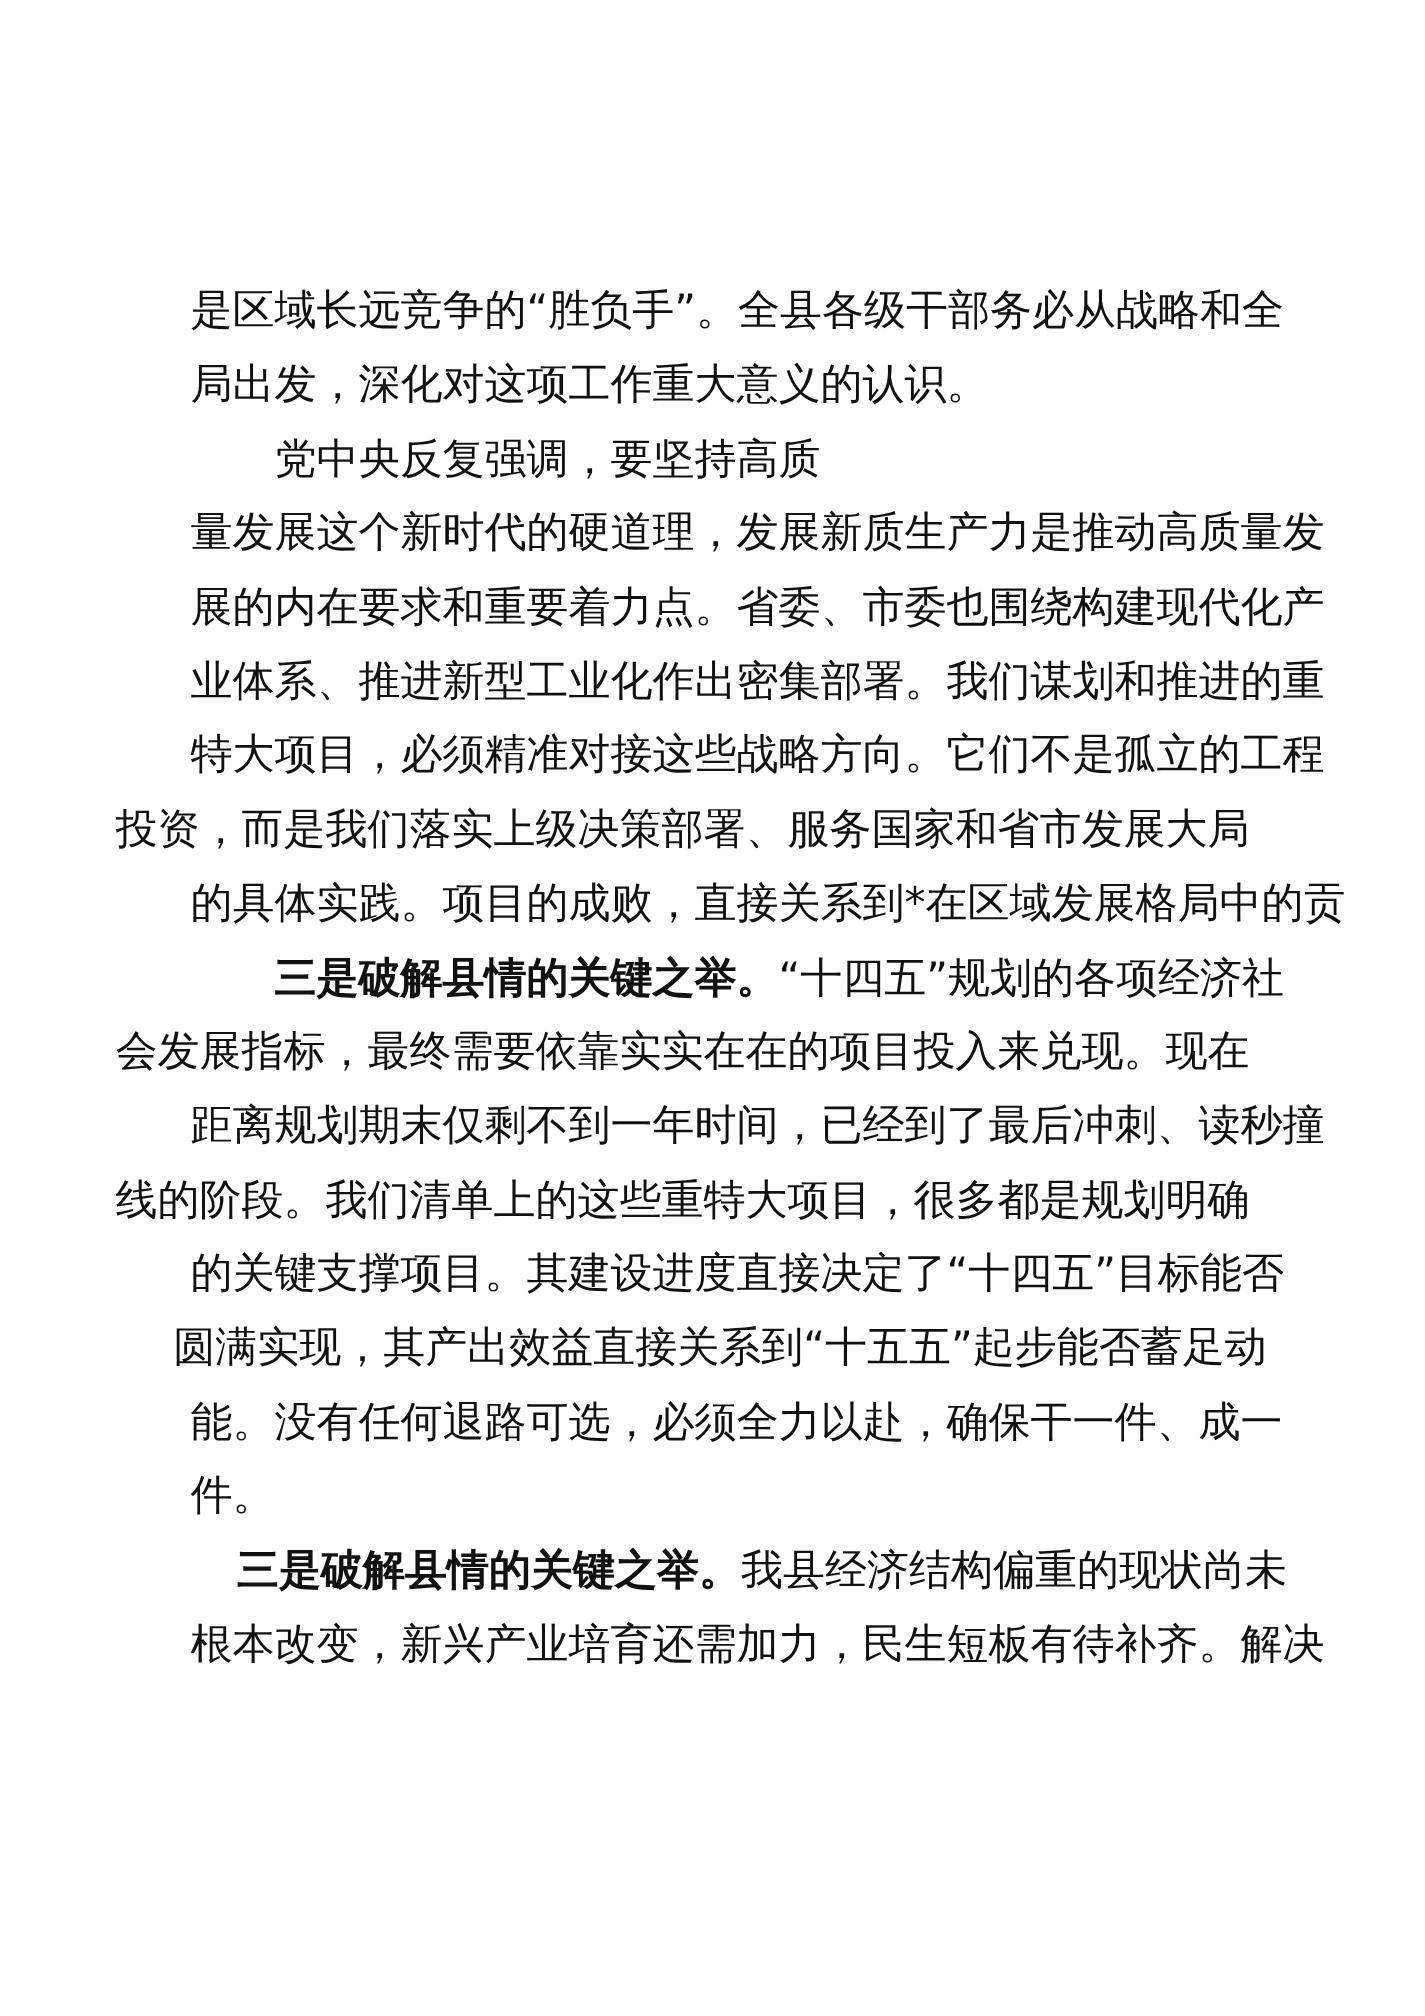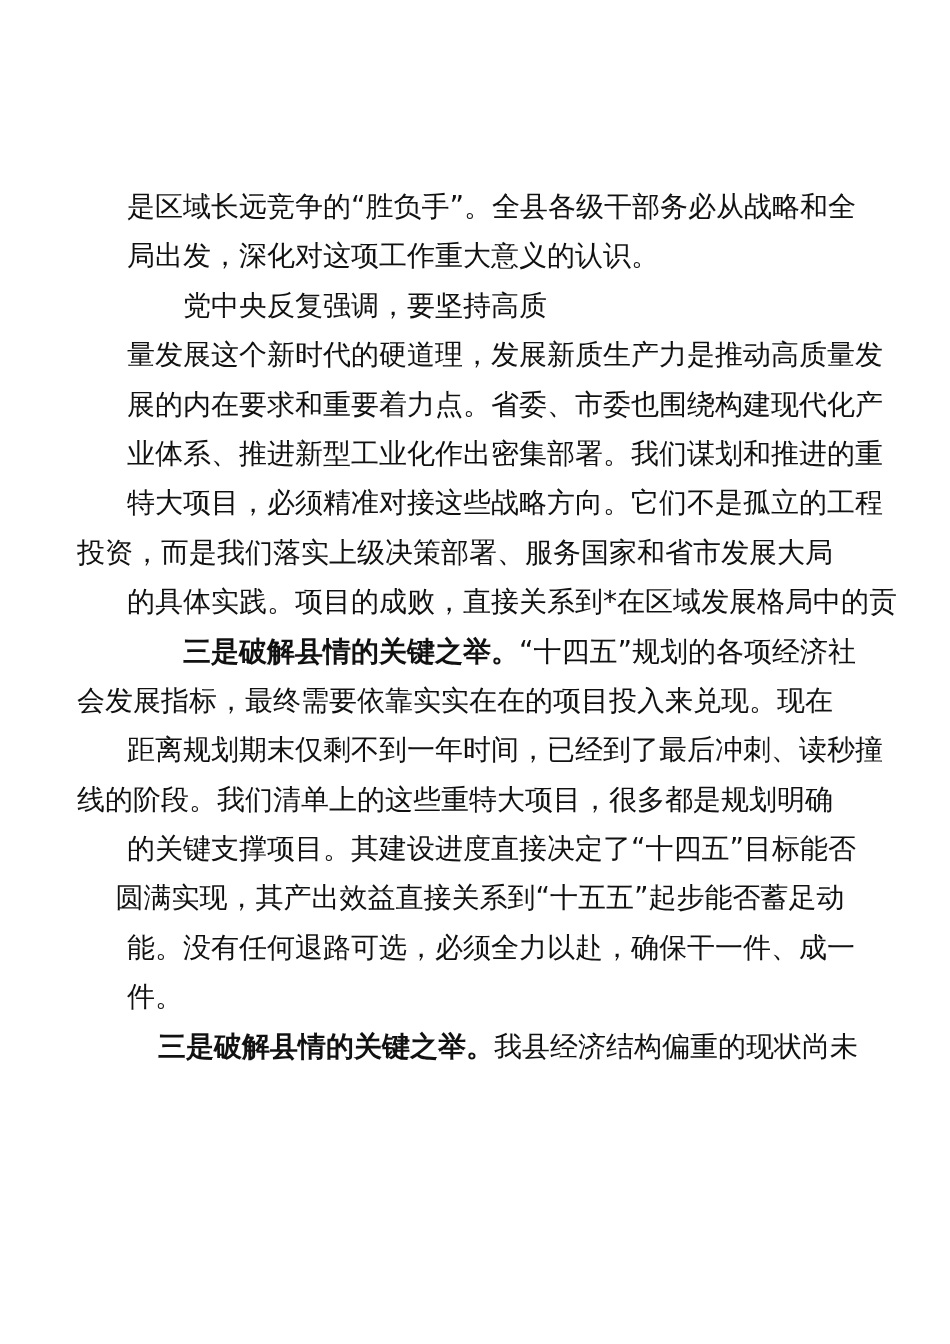--- a/index.html
+++ b/index.html
@@ -80,15 +80,18 @@
         <span>能。没有任何退路可选，必须全力以赴，确保干一件、成一</span>
       </div>
     <div class="line last">
         <span>件。</span>
       </div>
 
     <div class="line indent" style="justify-content: center;">
       <span class="bold">三是破解县情的关键之举。</span>
         <span>我县经济结构偏重的现状尚未</span>
     </div>
+    <div class="line" style="justify-content: flex-start;">
+        <span>根本改变，新兴产业培育还需加力，民生短板有待补齐。解决</span>
+      </div>
 
   </div>
 </div>
 
 </body></html>

